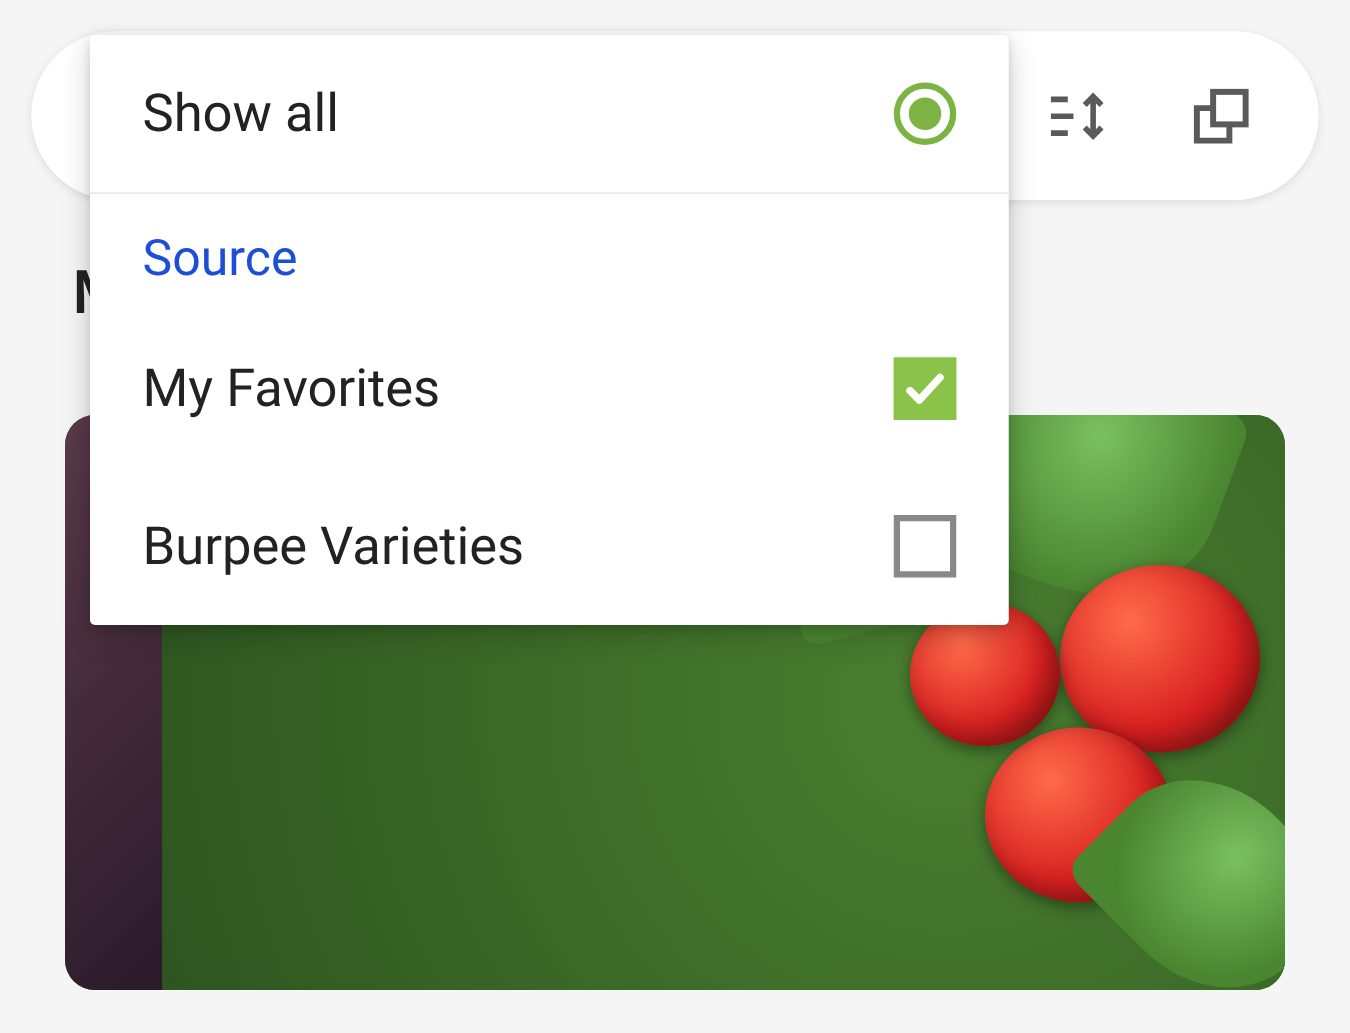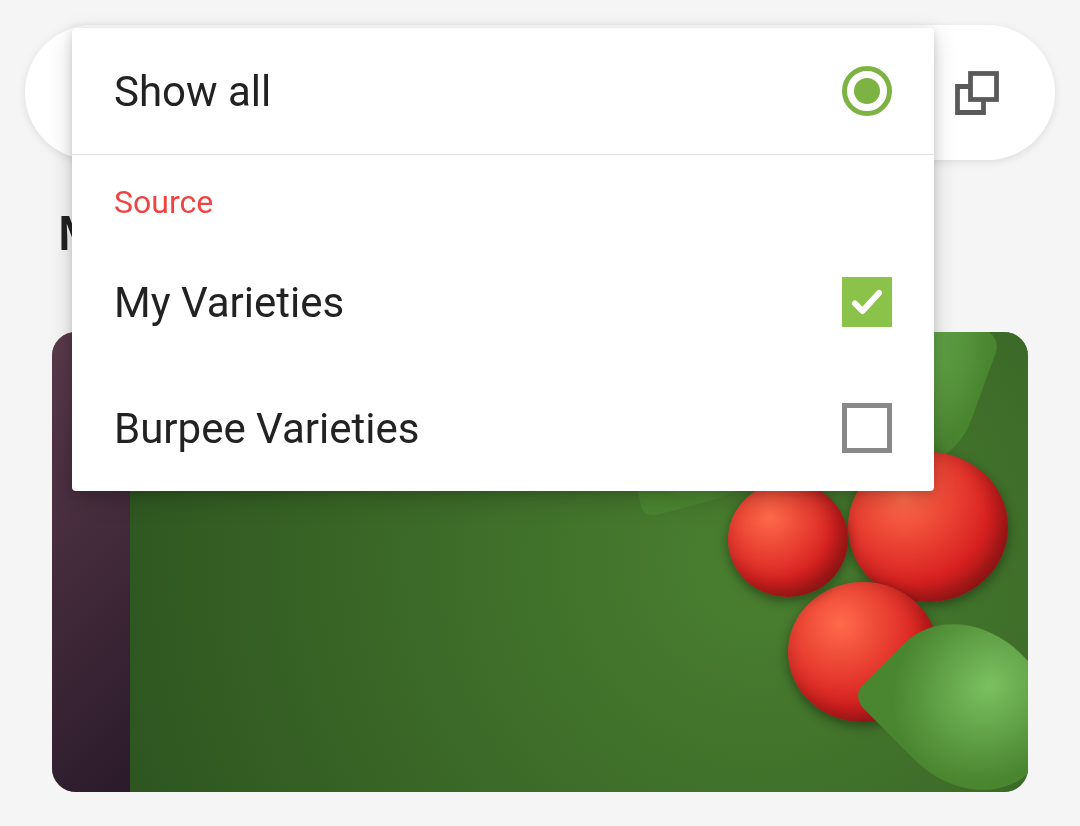--- a/index.html
+++ b/index.html
@@ -81,41 +81,41 @@
       background: radial-gradient(ellipse at 50% 30%, #7ac060 0%, #4a8530 70%);
       border-radius: 50% 10% 50% 10%;
       transform: rotate(20deg);
     }
 
     
     .filter-panel {
       position: absolute;
       top: 28px;
       left: 72px;
-      width: 862px;
+      width: 735px;
       background: #fff;
       border-radius: 4px;
       box-shadow: 0 8px 24px rgba(0,0,0,0.18), 0 2px 8px rgba(0,0,0,0.12);
       overflow: hidden;
     }
     .panel-item {
       display: flex;
       align-items: center;
       justify-content: space-between;
       padding: 38px 42px;
       cursor: pointer;
     }
     .panel-item-label {
       font-size: 42px;
       color: #222;
       font-weight: 400;
     }
     .section-heading {
-      font-size: 32px;
-      color: #ef4444;
+      font-size: 40px;
+      color: #1d4ed8;
       padding: 28px 42px 18px 42px;
       font-weight: 400;
     }
     .divider {
       height: 1px;
       background: #e0e0e0;
       width: 100%;
     }
     .radio {
       width: 50px;
@@ -195,21 +195,21 @@
   <div class="panel-item">
     <span class="panel-item-label">Show all</span>
     <span class="radio selected"></span>
   </div>
 
   <div class="divider"></div>
 
   <div class="section-heading">Source</div>
 
   <div class="panel-item">
-    <span class="panel-item-label">My Varieties</span>
+    <span class="panel-item-label">My Favorites</span>
     <span class="checkbox checked">
       <svg width="36" height="36" viewBox="0 0 24 24" fill="none" stroke="#fff" stroke-width="4" stroke-linecap="round" stroke-linejoin="round">
         <polyline points="4,13 9,18 20,6"></polyline>
       </svg>
     </span>
   </div>
   <div class="panel-item">
     <span class="panel-item-label">Burpee Varieties</span>
     <span class="checkbox">
       

